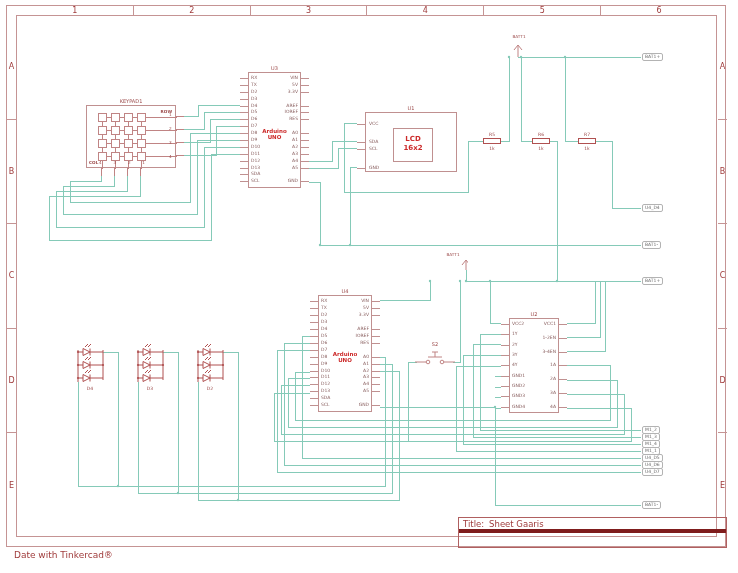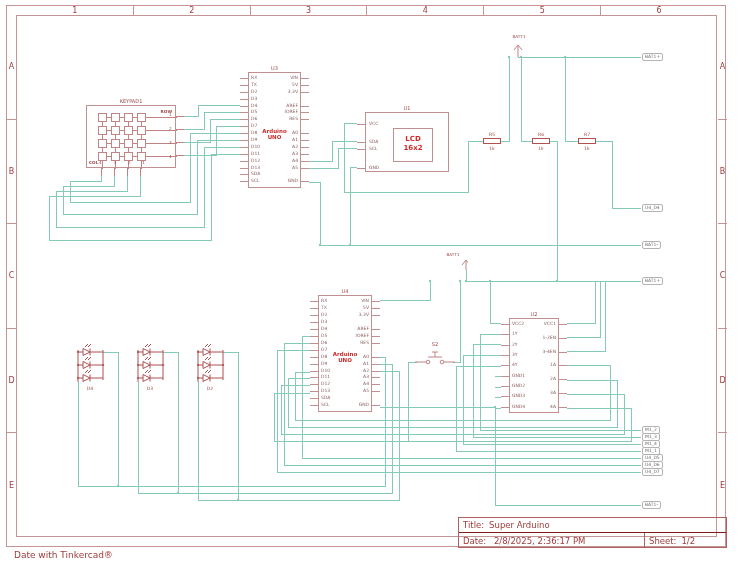--- a/index.html
+++ b/index.html
@@ -66,21 +66,21 @@
   .kp-col-label{position:absolute;left:2px;bottom:2px;font-size:4.2px;color:#9c4a4a;font-weight:bold}
   .kp-rownums{position:absolute;left:82px;top:7px;height:46px;display:flex;
       flex-direction:column;justify-content:space-between}
   .kp-rownums .pin{color:#9c4a4a;height:4.2px;font-size:4.2px;line-height:4.2px}
   .kp-colnums{position:absolute;left:12px;bottom:2px;width:46px;display:flex;
       justify-content:space-between}
   .kp-colnums .pin{color:#9c4a4a;height:4.2px;font-size:4.2px;line-height:4.2px}
   
   .tblock{position:absolute;left:458px;top:517px;width:269px;height:31px;
       border:1px solid #b06060;box-sizing:border-box;color:#a03c3c;font-size:8.5px}
-  .tblock .row1{height:15px;border-bottom:1px solid #7f1d1d;box-sizing:border-box;
+  .tblock .row1{height:15px;border-bottom:4px solid #7f1d1d;box-sizing:border-box;
       display:flex;align-items:center;padding-left:4px}
   .tblock .row2{height:15px;display:flex;align-items:center}
   .tblock .datecell{flex:1;padding-left:4px}
   .tblock .sheetcell{width:82px;border-left:1px solid #b06060;height:100%;
       display:flex;align-items:center;padding-left:4px;box-sizing:border-box}
   .tblock .lbl{margin-right:5px}
   .credit{position:absolute;left:14px;top:550px;font-size:9px;color:#a03c3c}
   svg{display:block}
 </style>
 </head>
@@ -277,21 +277,21 @@
       <span class="pin">A5</span>
       <span class="pin blank"></span>
       <span class="pin">GND</span>
     </div>
   <div class="chip-name">
     <div>Arduino</div>
     <div>UNO</div>
   </div>
 </div>
 
-<div class="chip" style="left:365px;top:112px;width:84px;height:60px">
+<div class="chip" style="left:365px;top:112px;width:92px;height:60px">
   <span class="ref">U1</span>
   <span class="lcd-pin" style="top:8.5px">VCC</span>
   <span class="lcd-pin" style="top:26.5px">SDA</span>
   <span class="lcd-pin" style="top:33.5px">SCL</span>
   <span class="lcd-pin" style="top:52.5px">GND</span>
   <div class="lcd-inner">
     <div>LCD</div>
     <div>16x2</div>
   </div>
 </div>
@@ -538,26 +538,16 @@
 <span class="flag" style="top:440px">M1_4</span>
 <span class="flag" style="top:447px">M1_1</span>
 <span class="flag" style="top:454px">U4_D5</span>
 <span class="flag" style="top:461px">U4_D6</span>
 <span class="flag" style="top:468px">U4_D7</span>
 <span class="flag" style="top:501px">BAT1-</span>
 
 <div class="tblock">
   <div class="row1">
     <span class="lbl">Title:</span>
-    <span>Super Arduino</span>
-  </div>
-  <div class="row2">
-    <span class="datecell">
-      <span class="lbl">Date:</span>
-      <span>2/8/2025, 2:36:17 PM</span>
-    </span>
-    <span class="sheetcell">
-      <span class="lbl">Sheet:</span>
-      <span>1/2</span>
-    </span>
+    <span>Sheet Gaaris</span>
   </div>
 </div>
 <div class="credit">Date with Tinkercad®</div>
 
 </body></html>

